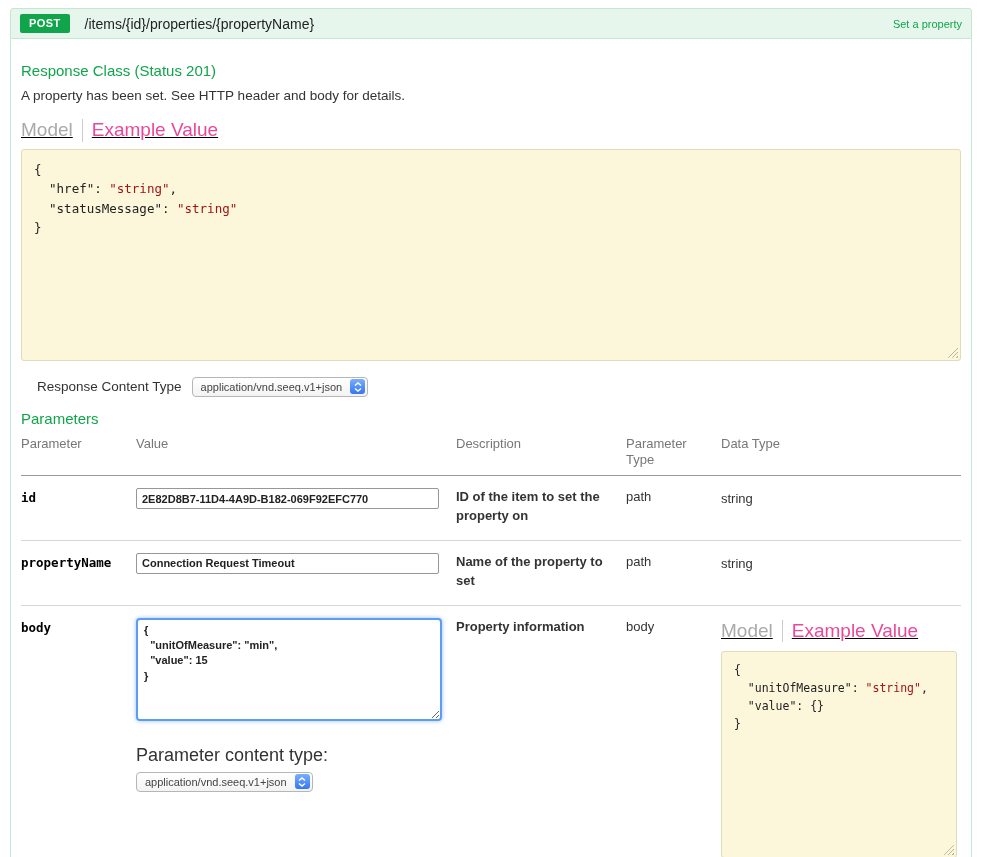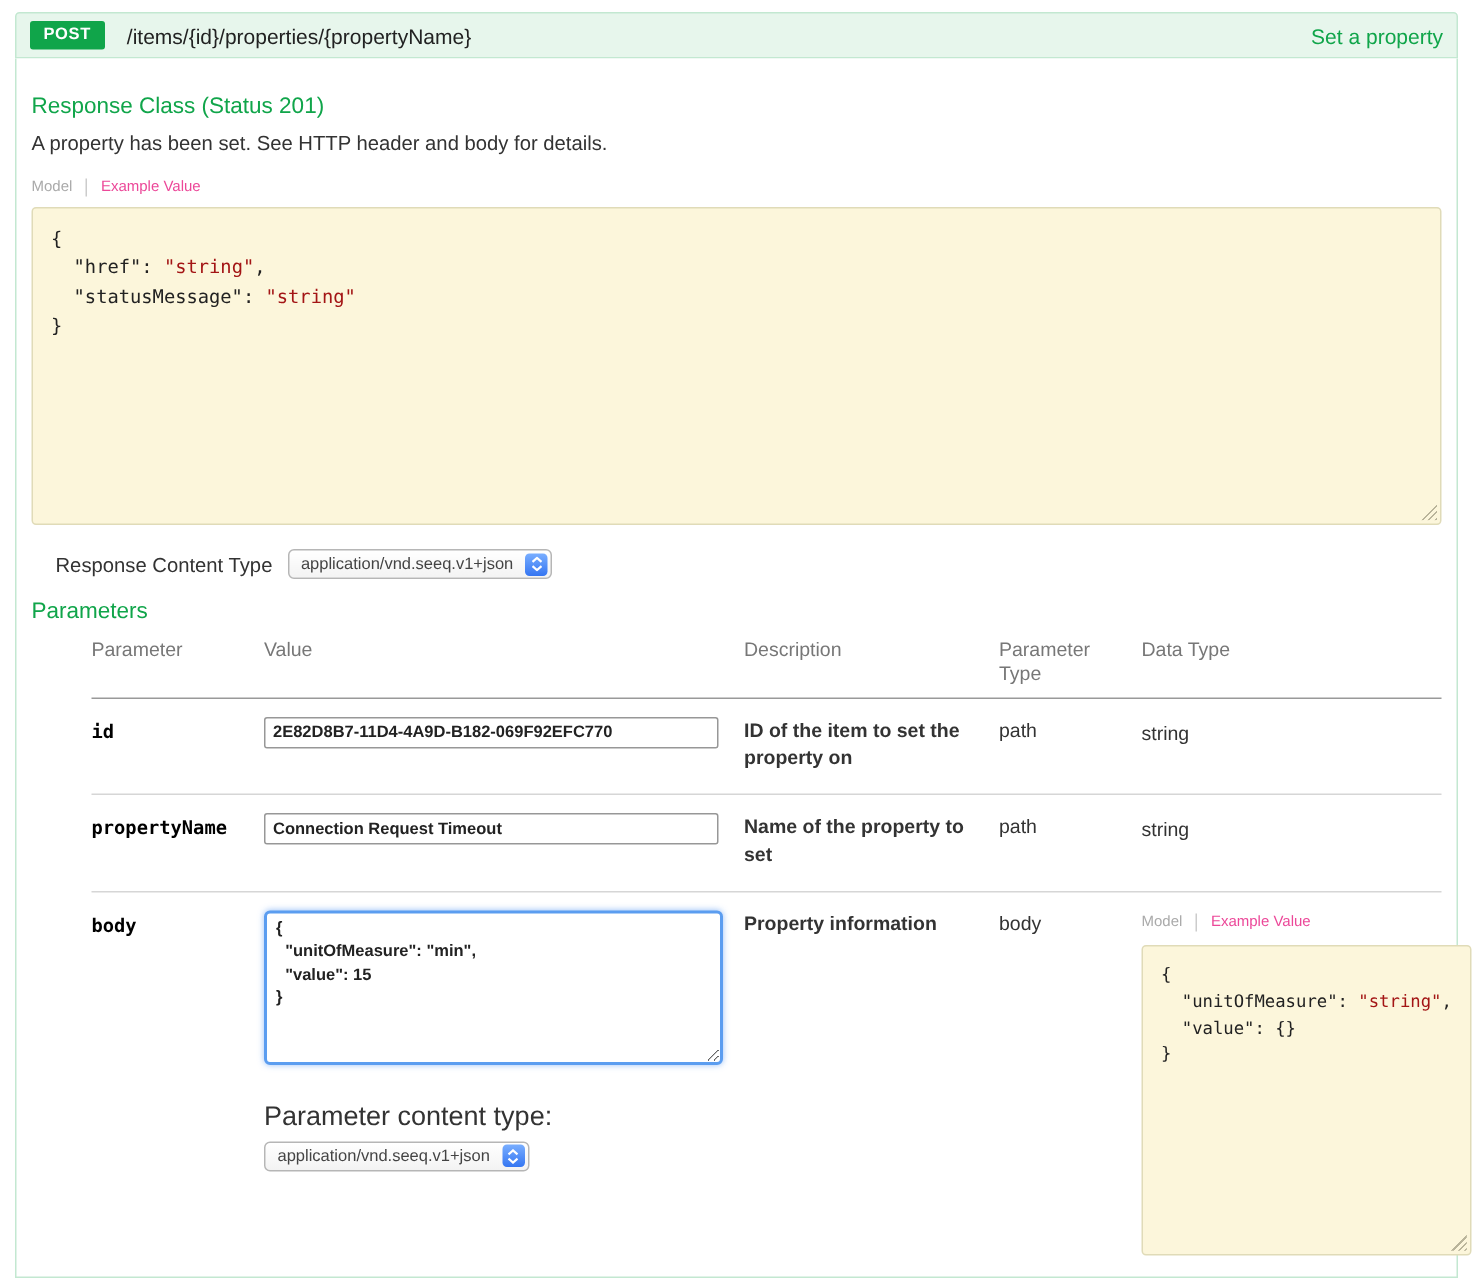--- a/index.html
+++ b/index.html
@@ -14,31 +14,31 @@
   .op-heading {
     display: flex; align-items: center; box-sizing: border-box;
     height: 31px; padding: 0 9px;
     background: #e7f6ec; border: 1px solid #c3e8d1; border-radius: 3px 3px 0 0;
   }
   .badge {
     background: #10a54a; color: #fff; font-size: 11px; font-weight: bold;
     letter-spacing: .4px; padding: 4px 9px; border-radius: 2px; line-height: 1;
   }
   .op-path { margin-left: 15px; font-size: 14px; color: #222; text-decoration: none; }
-  .op-summary { margin-left: auto; font-size: 14px; color: #10a54a; text-decoration: none; cursor: pointer; }
+  .op-summary { margin-left: auto; font-size: 11px; color: #10a54a; text-decoration: none; cursor: pointer; }
 
   
   .op-content {
     box-sizing: border-box; border: 1px solid #c3e8d1; border-top: 0;
     background: #fff; padding: 10px 10px 0; min-height: 780px;
   }
   h4.section { color: #10a54a; font-size: 15px; font-weight: normal; margin: 13px 0 9px; }
   .desc-line { font-size: 13.5px; color: #333; margin: 0 0 16px; }
 
-  .tabs { display: flex; align-items: center; font-size: 10px; margin-bottom: 7px; }
+  .tabs { display: flex; align-items: center; font-size: 19px; margin-bottom: 7px; text-decoration: underline; }
   .tab { cursor: pointer; line-height: 1.2; }
   .tab.inactive { color: #aaa; padding-right: 9px; border-right: 1px solid #ccc; }
   .tab.active { color: #ec4899; padding-left: 9px; }
 
   .codeblock {
     position: relative; box-sizing: border-box; margin: 0; overflow: hidden;
     background: #fcf6db; border: 1px solid #e0dbb8; border-radius: 3px;
     font-family: "DejaVu Sans Mono", monospace; font-size: 12.5px; line-height: 1.55;
     color: #222; padding: 10px 12px; white-space: pre;
   }
@@ -60,21 +60,21 @@
     background: linear-gradient(#fff, #f3f3f3);
     padding: 1px 2px 1px 8px; font-size: 11px; color: #444; height: 20px; cursor: default;
   }
   .sel-btn {
     width: 15px; height: 15px; margin-left: 8px; border-radius: 3px;
     background: linear-gradient(#79aeff, #3576f2);
     display: inline-flex; align-items: center; justify-content: center;
   }
 
   
-  .thead, .trow { display: grid; grid-template-columns: 115px 320px 170px 95px 1fr; margin-left: 40px; }
+  .thead, .trow { display: grid; grid-template-columns: 115px 320px 170px 95px 1fr; }
   .thead { margin-top: 4px; border-bottom: 1px solid #999; color: #777; font-size: 13px; padding-bottom: 7px; }
   .thead > div { padding-right: 12px; line-height: 1.25; }
   .trow { padding: 12px 0 14px; }
   .trow + .trow { border-top: 1px solid #d6d6d6; }
   .pname { font-family: "DejaVu Sans Mono", monospace; font-weight: bold; font-size: 12.5px; color: #000; padding-top: 2px; }
   .pdesc { font-size: 13px; font-weight: bold; color: #333; padding-right: 16px; line-height: 1.45; }
   .ptype { font-size: 13px; color: #333; padding-top: 1px; }
   .dtype { font-size: 13px; color: #333; padding-top: 3px; }
 
   .pinput {

